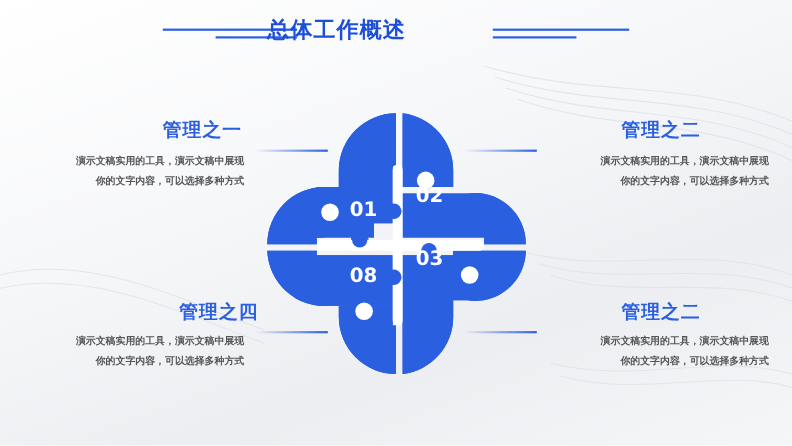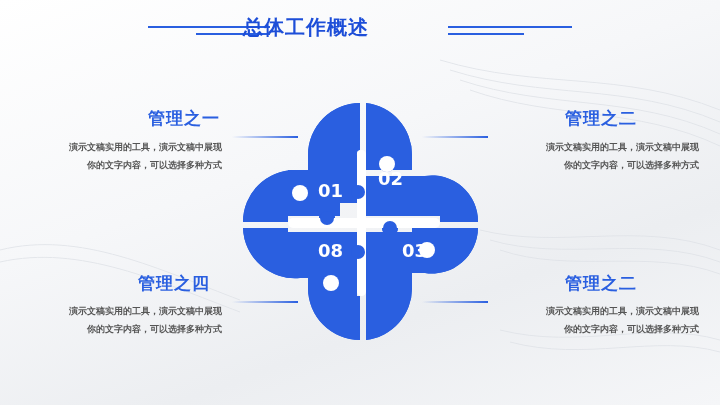--- a/index.html
+++ b/index.html
@@ -50,21 +50,21 @@
 </div>
 <div class="conn" style="left:232px;top:136px;width:66px;"></div>
 
 <div class="head left" style="left:499px;top:107px;width:138px;">管理之二</div>
 <div class="desc left" style="left:499px;top:138px;">
   <div>演示文稿实用的工具，演示文稿中展现</div>
   <div>你的文字内容，可以选择多种方式</div>
 </div>
 <div class="conn r" style="left:422px;top:136px;width:66px;transform:scaleX(-1);"></div>
 
-<div class="head right" style="left:72px;top:272px;width:138px;text-align:right;">管理之四</div>
+<div class="head right" style="left:97px;top:272px;width:138px;text-align:right;">管理之四</div>
 <div class="desc right" style="left:22px;top:302px;">
   <div>演示文稿实用的工具，演示文稿中展现</div>
   <div>你的文字内容，可以选择多种方式</div>
 </div>
 <div class="conn" style="left:232px;top:301px;width:66px;"></div>
 
 <div class="head left" style="left:499px;top:272px;width:138px;">管理之二</div>
 <div class="desc left" style="left:499px;top:302px;">
   <div>演示文稿实用的工具，演示文稿中展现</div>
   <div>你的文字内容，可以选择多种方式</div>
@@ -122,13 +122,13 @@
     <circle cx="327" cy="218" r="7"></circle>
     <circle cx="390" cy="228" r="7"></circle>
     <circle cx="358" cy="192" r="7"></circle>
     <circle cx="358" cy="252" r="7"></circle>
   </g>
 </svg>
 
 <div class="num" style="left:318px;top:180px;">01</div>
 <div class="num" style="left:378px;top:168px;">02</div>
 <div class="num" style="left:318px;top:240px;">08</div>
-<div class="num" style="left:378px;top:240px;margin-left:24px;">03</div>
+<div class="num" style="left:378px;top:225px;">03</div>
 
 </body></html>

